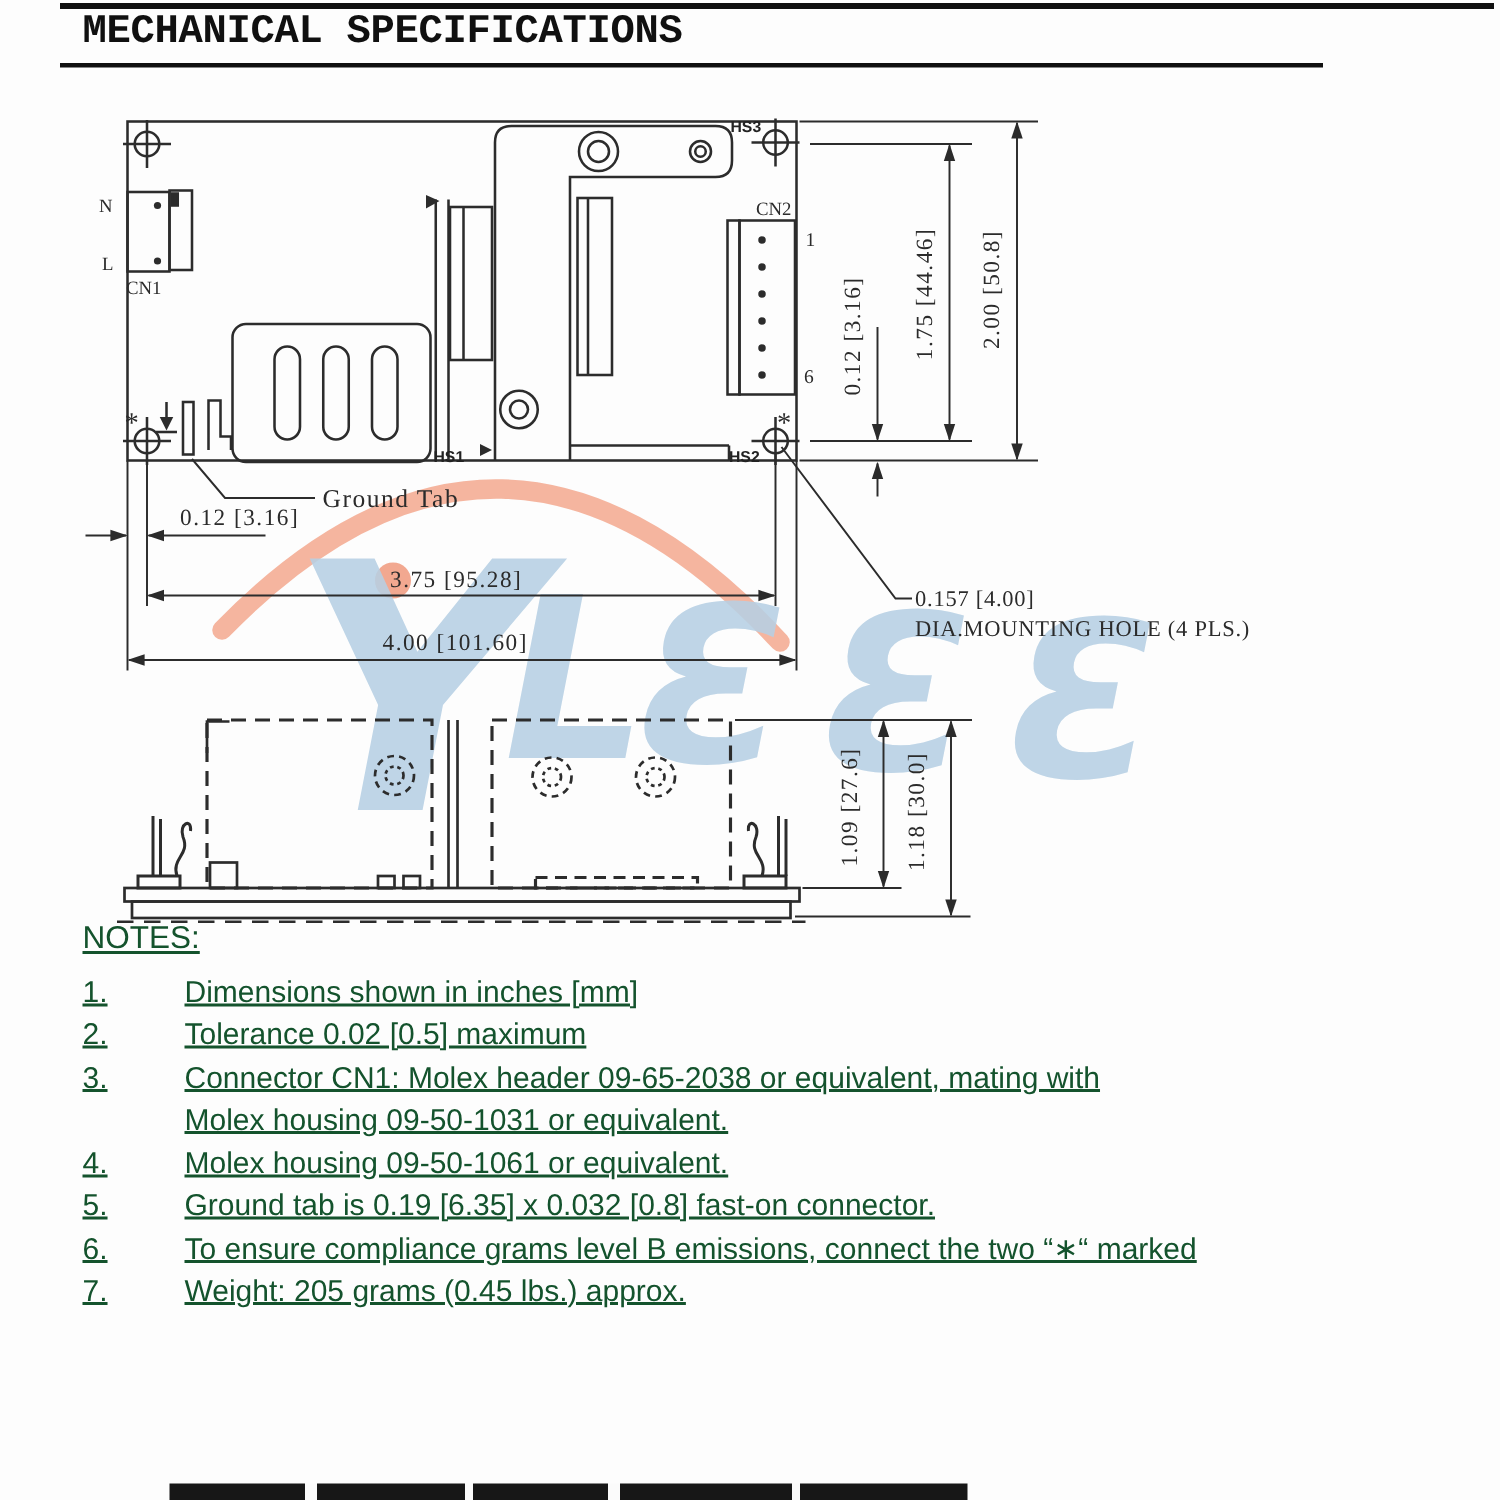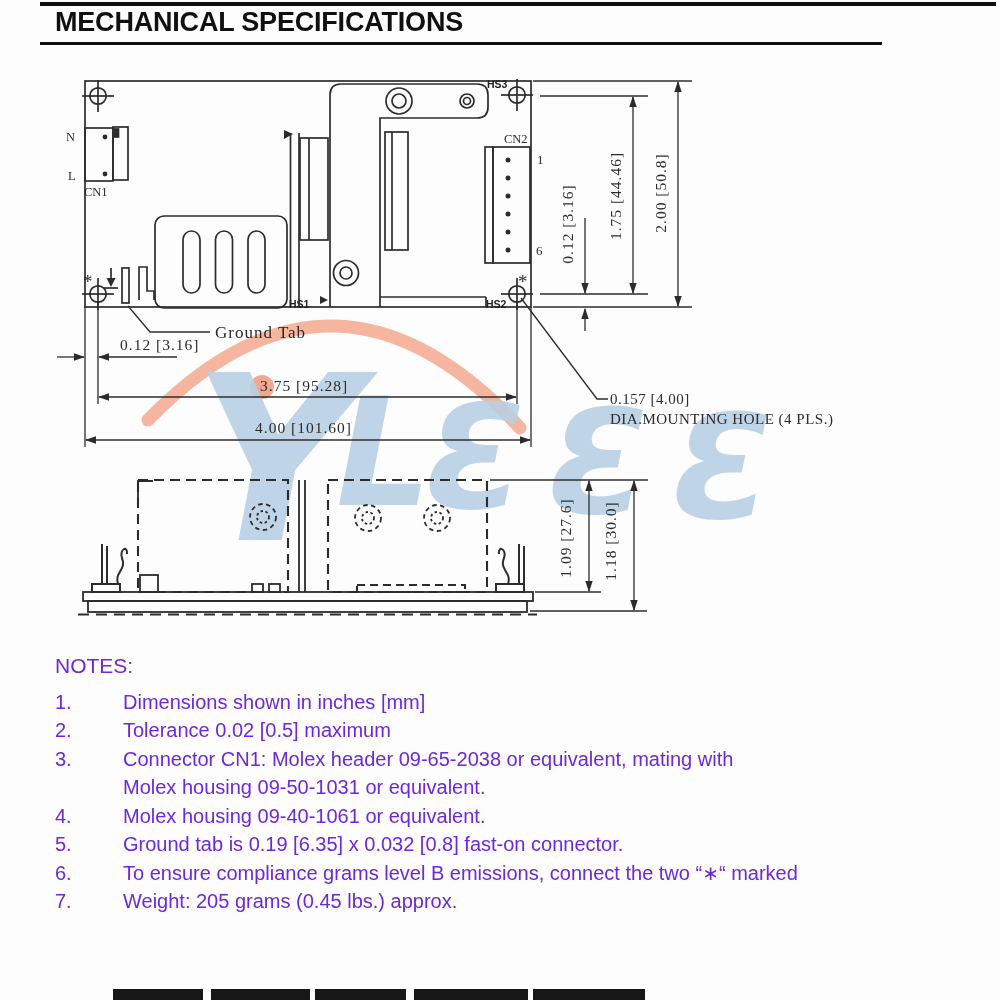--- a/index.html
+++ b/index.html
@@ -1,32 +1,32 @@
 <!DOCTYPE html>
 <html><head>
 <meta charset="utf-8">
 <style>
   html,body{margin:0;padding:0;}
   body{width:1000px;height:1000px;position:relative;background:#fdfdfd;overflow:hidden;
        font-family:"Liberation Sans",sans-serif;color:#1a1a1a;}
   .top-rule{position:absolute;left:40px;top:2px;width:956px;height:4px;background:#101010;}
   .page-title{position:absolute;left:55px;top:7px;font-size:27px;font-weight:bold;
-       letter-spacing:-0.2px;color:#101010;font-family:Liberation Sans, sans-serif;}
+       letter-spacing:-0.2px;color:#101010;font-family:Liberation Mono, monospace;}
   .title-rule{position:absolute;left:40px;top:42px;width:842px;height:3px;background:#101010;}
   svg.drawing{position:absolute;left:0;top:0;}
   svg text{font-family:"Liberation Serif","DejaVu Serif",serif;fill:#2b2b2b;}
   .dim{font-size:15.5px;letter-spacing:1px;}
   .dimsm{font-size:15px;letter-spacing:0.5px;}
   .lbl{font-size:12.5px;}
   .pin{font-size:13px;}
   .star{font-size:19px;}
   .gt{font-size:17px;letter-spacing:1px;}
   .hs{font-family:"Liberation Sans",sans-serif;font-weight:bold;font-size:10.5px;fill:#222;}
   .wm{font-family:"DejaVu Sans",sans-serif;font-weight:bold;font-style:italic;fill:#b7d0e4;}
-  .notes{position:absolute;left:55px;top:652px;width:900px;font-size:20px;line-height:28.5px;color:#6d28d9;}
+  .notes{position:absolute;left:55px;top:612px;width:900px;font-size:20px;line-height:28.5px;color:#14532d;text-decoration:underline;}
   .notes-heading{font-size:21px;margin-bottom:7px;}
   .note-item{display:flex;}
   .note-num{width:68px;flex:0 0 68px;}
   .note-lines{flex:1;}
   .artifact-bar{position:absolute;left:113px;top:989px;width:532px;height:11px;
        background:linear-gradient(90deg,#171717 0 17%,#fbfbfb 17% 18.5%,#171717 18.5% 37%,
        #fbfbfb 37% 38%,#171717 38% 55%,#fbfbfb 55% 56.5%,#171717 56.5% 78%,
        #fbfbfb 78% 79%,#171717 79% 100%);}
 </style>
 </head>
@@ -258,21 +258,21 @@
   <div class="note-item">
     <span class="note-num">3.</span>
     <div class="note-lines">
       <div>Connector CN1: Molex header 09-65-2038 or equivalent, mating with</div>
       <div>Molex housing 09-50-1031 or equivalent.</div>
     </div>
   </div>
   <div class="note-item">
     <span class="note-num">4.</span>
     <div class="note-lines">
-      <div>Molex housing 09-40-1061 or equivalent.</div>
+      <div>Molex housing 09-50-1061 or equivalent.</div>
     </div>
   </div>
   <div class="note-item">
     <span class="note-num">5.</span>
     <div class="note-lines">
         <div>Ground tab is 0.19 [6.35] x 0.032 [0.8] fast-on connector.</div>
       </div>
   </div>
   <div class="note-item">
     <span class="note-num">6.</span>

